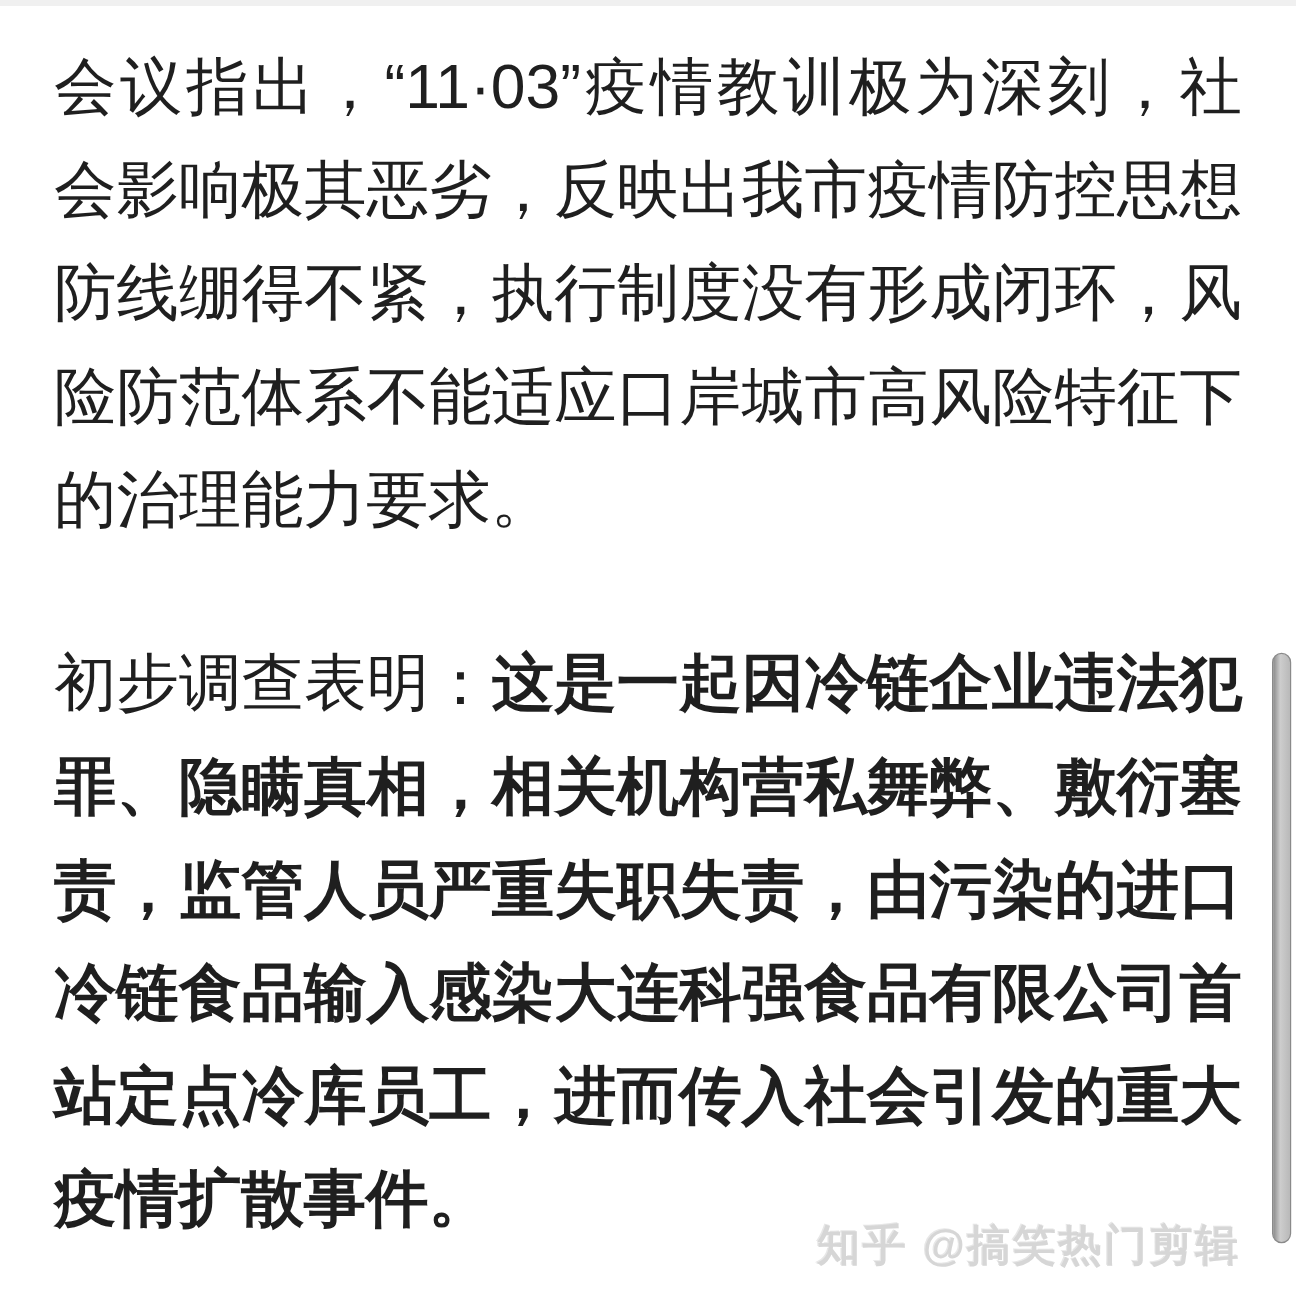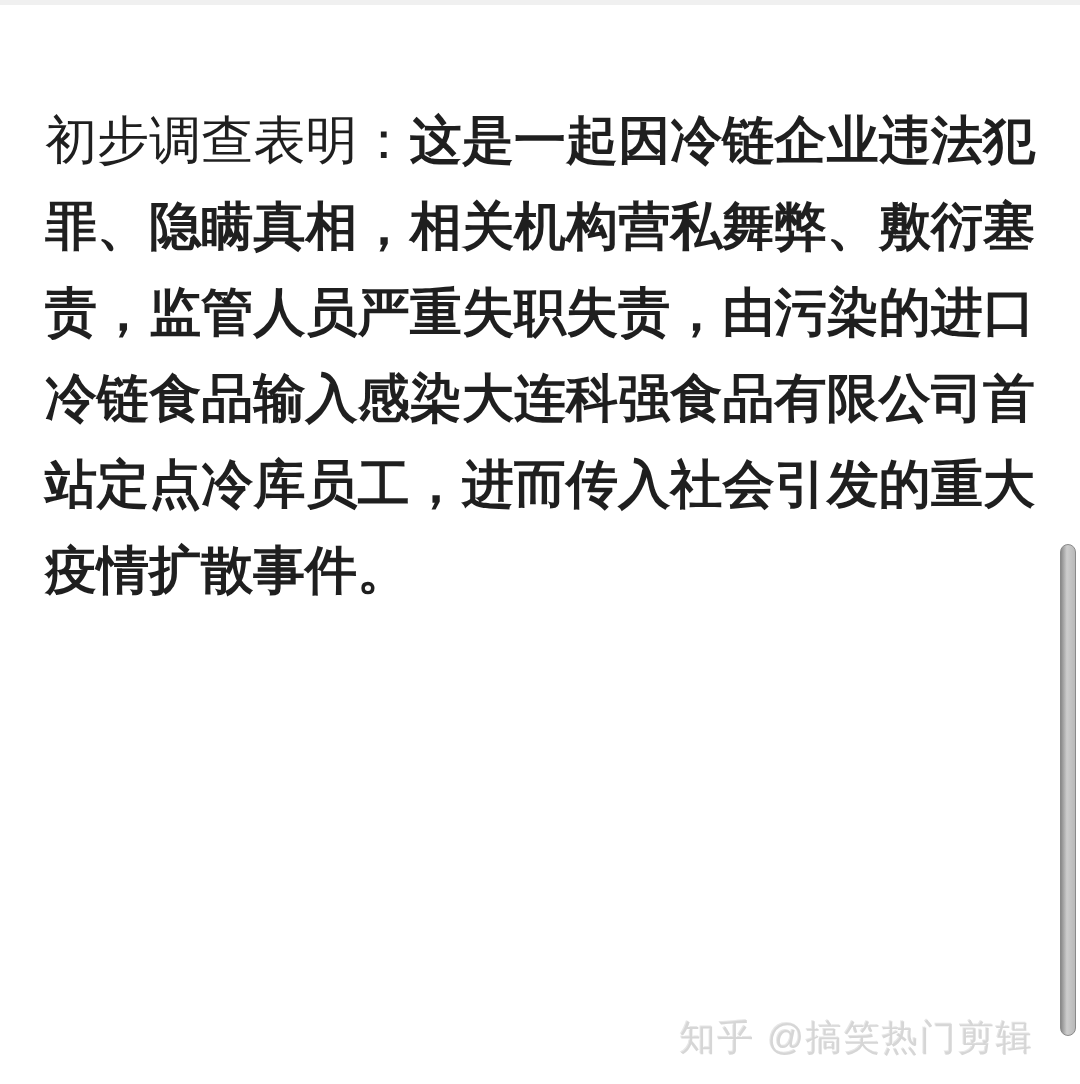--- a/index.html
+++ b/index.html
@@ -38,20 +38,21 @@
   .watermark {
     position: absolute;
     right: 46px;
     top: 1016px;
     font-size: 36px;
     line-height: 44px;
     letter-spacing: 2px;
     color: var(--watermark, #d6d6d6);
     text-shadow: 1px 1px 0 rgba(255,255,255,0.9), -1px -1px 0 rgba(185,185,185,0.35);
     white-space: nowrap;
+    font-weight: bold;
   }
   .scrollbar-thumb {
     position: absolute;
     top: 544px;
     right: 4px;
     width: 16px;
     height: 492px;
     box-sizing: border-box;
     border: 1px solid var(--scrollbar-thumb-border, #8a8a8a);
     border-radius: 9px;
@@ -60,18 +61,19 @@
       #cdcdcd 42%,
       var(--scrollbar-thumb, #b9b9b9) 100%);
   }
 </style>
 </head>
 <body style="--background: #ffffff; --text: #1f1f1f; --watermark: #d6d6d6; --scrollbar-thumb: #b9b9b9; --scrollbar-thumb-border: #8a8a8a;">
 
 <div class="top-edge"></div>
 
 <div class="content">
+  <p class="para para-1">会议指出，“11·03”疫情教训极为深刻，社会影响极其恶劣，反映出我市疫情防控思想防线绷得不紧，执行制度没有形成闭环，风险防范体系不能适应口岸城市高风险特征下的治理能力要求。</p>
   <p class="para para-2"><span>初步调查表明：</span><span class="emph">这是一起因冷链企业违法犯罪、隐瞒真相，相关机构营私舞弊、敷衍塞责，监管人员严重失职失责，由污染的进口冷链食品输入感染大连科强食品有限公司首站定点冷库员工，进而传入社会引发的重大疫情扩散事件。</span></p>
 </div>
 
 <div class="watermark">知乎 @搞笑热门剪辑</div>
 
 <div class="scrollbar-thumb"></div>
 
 </body></html>

